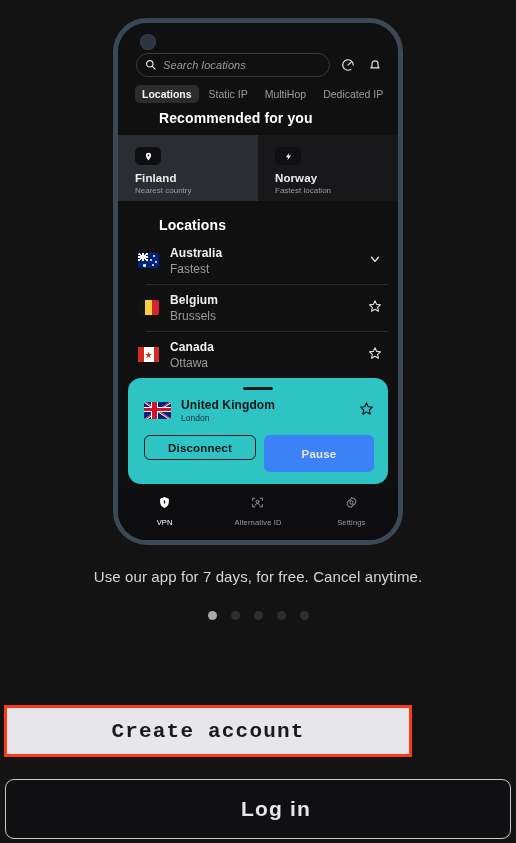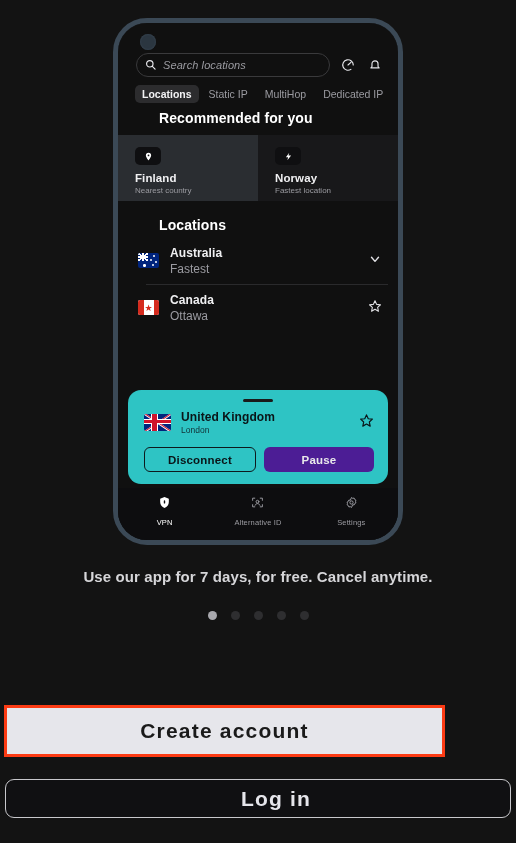--- a/index.html
+++ b/index.html
@@ -136,53 +136,53 @@
   .sheet-txt { flex:1; }
   .sheet-name { font-size:12px; color:#0a1518; font-weight:bold; letter-spacing:.1px; }
   .sheet-sub { font-size:8.5px; color:#123035; margin-top:1px; }
   .sheet-btns { display:flex; gap:8px; padding:12px 14px 0 16px; }
   .btn-disc {
     flex:1; height:25px; border:1px solid #0d1a1d; border-radius:6px;
     background:transparent; color:#0a1518; font-size:11.5px; font-weight:bold;
     display:flex; align-items:center; justify-content:center; letter-spacing:.2px;
   }
   .btn-pause {
-    flex:1; height:25px; border-radius:6px; background:#4c1d95;
+    flex:1; height:37px; border-radius:6px; background:#3b82f6;
     color:#e8e8ea; font-size:11.5px; font-weight:bold;
     display:flex; align-items:center; justify-content:center; letter-spacing:.2px;
   }
 
   
   .navbar {
     position:absolute; left:0; right:0; bottom:0; height:52px;
     background:#0d0d0f; display:flex; align-items:flex-start; padding-top:7px;
   }
   .nav-item { flex:1; display:flex; flex-direction:column; align-items:center; gap:5px; }
   .nav-lbl { font-size:7.5px; color:#9b9ba1; letter-spacing:.15px; }
   .nav-item.active .nav-lbl { color:#ffffff; }
 
   
   .promo { position:absolute; left:0; right:0; top:562px; text-align:center; }
   .promo-t { font-size:21px; color:#eeeef0; letter-spacing:.2px; }
-  .promo-s { font-size:15px; color:#d6d6d9; margin-top:6px; letter-spacing:.1px;font-weight:bold; }
+  .promo-s { font-size:15px; color:#d6d6d9; margin-top:6px; letter-spacing:.1px; }
   .dots { margin-top:26px; display:flex; justify-content:center; gap:14px; }
   .dot { width:9px; height:9px; border-radius:50%; background:#2e2e30; }
   .dot.on { background:#a8a8ad; }
 
   
   .cta-create-wrap {
-    position:absolute; left:4px; top:705px; width:441px; height:52px;
+    position:absolute; left:4px; top:705px; width:408px; height:52px;
     border:3px solid #fc3b14; background:#e6e6eb;
-    display:flex; align-items:center; justify-content:center;
+    display:flex; align-items:center; justify-content:center;font-family:Liberation Mono, monospace;
   }
   .cta-create {
     font-size:21px; color:#1a1a1a; font-weight:bold; letter-spacing:1.2px;
   }
   .cta-login {
-    position:absolute; left:5px; top:779px; width:506px; height:39px;
+    position:absolute; left:5px; top:779px; width:506px; height:60px;
     border:1px solid #c8c8cc; border-radius:9px; background:#101012;
     display:flex; align-items:center; justify-content:center;padding-left:36px;
   }
   .cta-login span { font-size:21px; color:#e6e6eb; font-weight:bold; letter-spacing:1.2px; }
 </style>
 </head>
 <body>
 
 <div class="screen">
 
@@ -260,20 +260,36 @@
             <div class="loc-name">Australia</div>
             <div class="loc-sub">Fastest</div>
           </div>
           <span>
             <svg width="14" height="14" viewBox="0 0 24 24" fill="none" stroke="#e2e2e6" stroke-width="2.4" stroke-linecap="round" stroke-linejoin="round">
                 <polyline points="6 9 12 16 18 9"></polyline>
               </svg>
           </span>
         </div>
 
+        <div class="loc-row">
+          <div class="flag fl-be">
+            <i style="background:#141414"></i>
+              <i style="background:#f4d03f"></i>
+              <i style="background:#d8202f"></i>
+          </div>
+          <div class="loc-txt">
+            <div class="loc-name">Belgium</div>
+            <div class="loc-sub">Brussels</div>
+          </div>
+          <span>
+            <svg width="14" height="14" viewBox="0 0 24 24" fill="none" stroke="#e2e2e6" stroke-width="1.9" stroke-linejoin="round">
+                <polygon points="12,3 14.8,9.2 21.4,9.9 16.5,14.4 17.9,21 12,17.6 6.1,21 7.5,14.4 2.6,9.9 9.2,9.2"></polygon>
+              </svg>
+          </span>
+        </div>
 
         <div class="loc-row">
           <div class="flag fl-ca">
             <div class="bar" style="left:0"></div>
               <div class="bar" style="right:0"></div>
             <div class="leaf">★</div>
           </div>
           <div class="loc-txt">
             <div class="loc-name">Canada</div>
             <div class="loc-sub">Ottawa</div>

